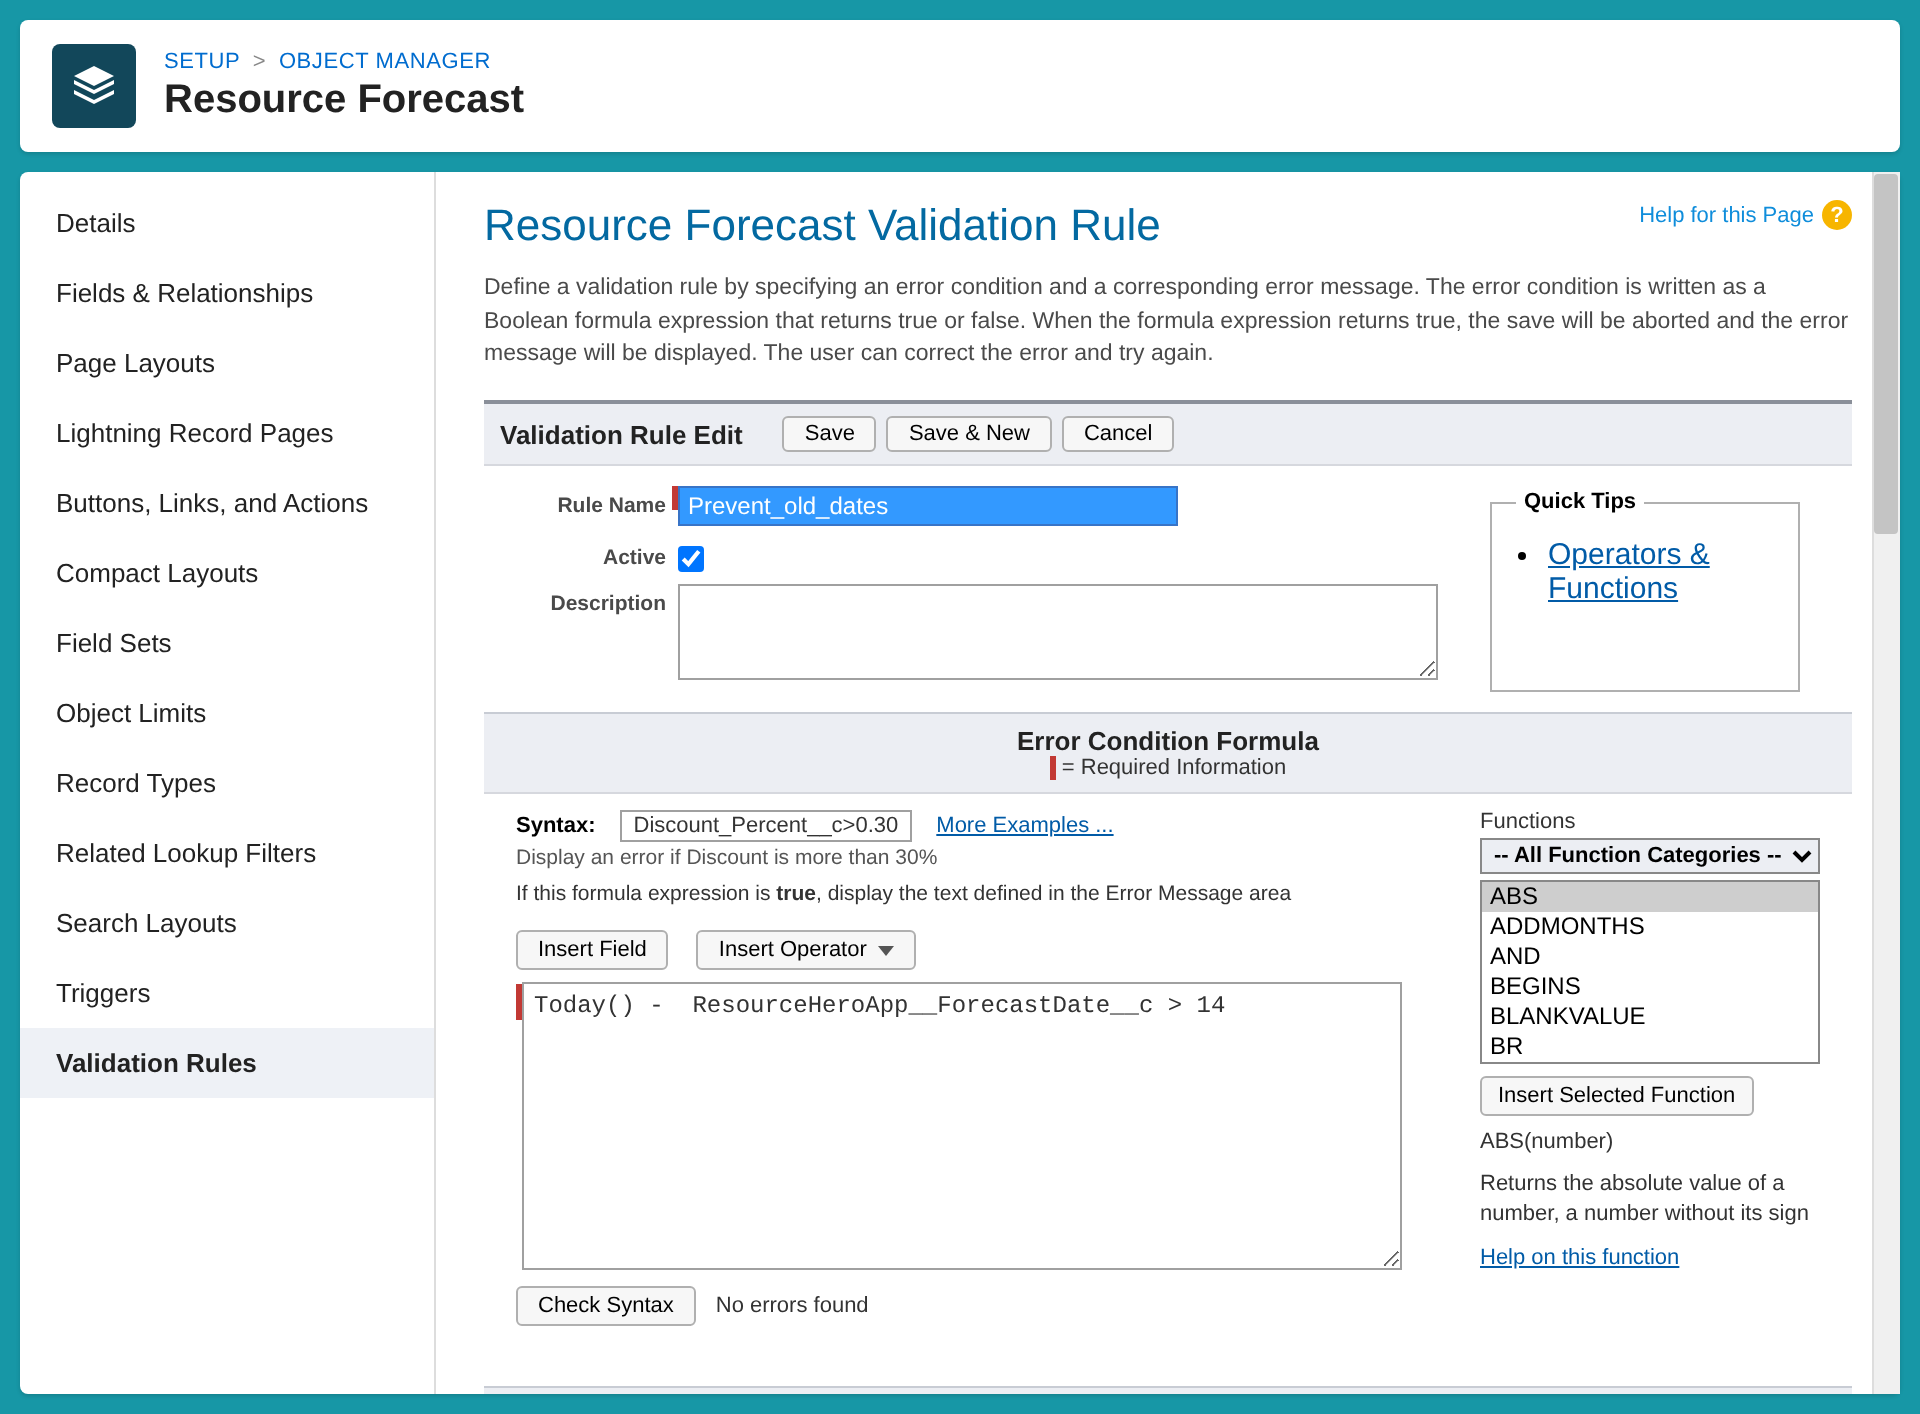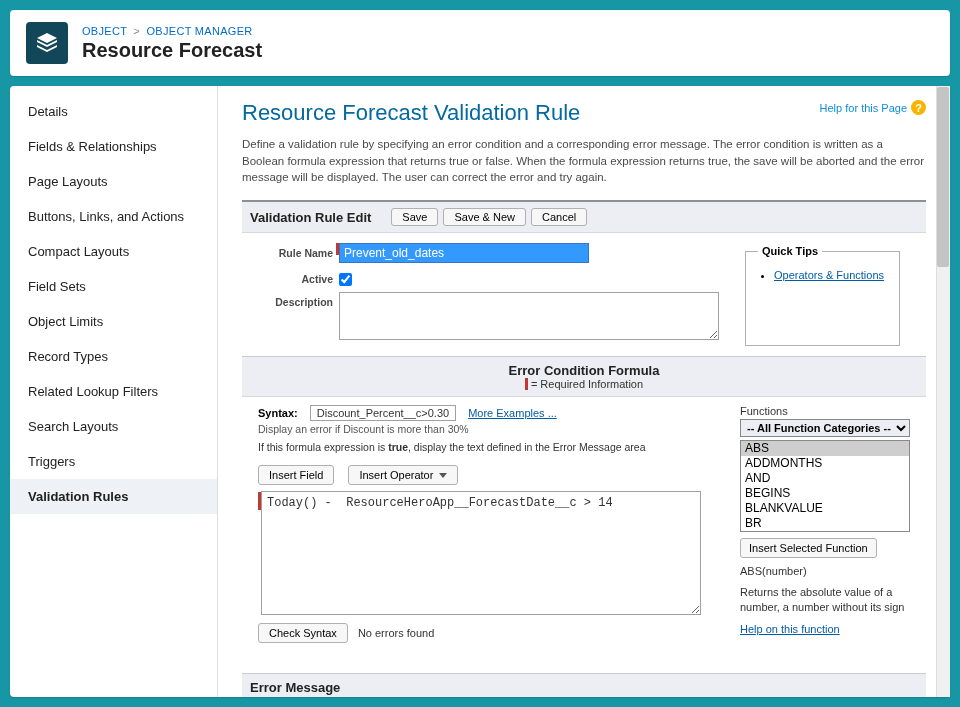--- a/index.html
+++ b/index.html
@@ -202,21 +202,21 @@
     font-size: 11px;
     font-weight: 700;
     padding: 0 4px;
     background: #fff;
   }
   .quick-tips ul {
     padding-left: 16px;
     margin-top: 4px;
   }
   .quick-tips li {
-    font-size: 11px;
+    font-size: 15px;
   }
   .quick-tips a {
     color: #015ba7;
     text-decoration: underline;
   }
   .section-header.sub {
     border-top: 1px solid #c8ccd4;
     flex-direction: column;
   }
   .formula-body {
@@ -271,21 +271,21 @@
     border-right: 4px solid transparent;
     border-top: 5px solid #555;
   }
   .formula-ta-wrap {
     display: flex;
     align-items: flex-start;
   }
   textarea.formula {
     border: 1px solid #a0a0a0;
     width: 440px;
-    height: 124px;
+    height: 144px;
     font-family: "Courier New", monospace;
     font-size: 12px;
     padding: 4px 5px;
     resize: both;
     color: #333;
   }
   .syntax-row {
     display: flex;
     align-items: center;
     gap: 10px;
@@ -376,33 +376,34 @@
 
 <div class="outer">
   <div class="card header-card">
     <div class="header-icon">
       <svg viewBox="0 0 24 24">
           <path d="M12 2L2 7l10 5 10-5-10-5zm0 12L2 9v2l10 5 10-5V9l-10 5zm0 5L2 14v2l10 5 10-5v-2l-10 5z"></path>
         </svg>
     </div>
     <div>
       <div class="breadcrumb">
-        <span>OBJECT</span>
+        <span>SETUP</span>
         <span class="sep">&gt;</span>
         <span>OBJECT MANAGER</span>
       </div>
       <div class="page-title">Resource Forecast</div>
     </div>
   </div>
 
   <div class="card main-card">
     <div class="sidebar">
       <div class="sidebar-item">Details</div>
       <div class="sidebar-item">Fields &amp; Relationships</div>
       <div class="sidebar-item">Page Layouts</div>
+      <div class="sidebar-item">Lightning Record Pages</div>
       <div class="sidebar-item">Buttons, Links, and Actions</div>
       <div class="sidebar-item">Compact Layouts</div>
       <div class="sidebar-item">Field Sets</div>
       <div class="sidebar-item">Object Limits</div>
       <div class="sidebar-item">Record Types</div>
       <div class="sidebar-item">Related Lookup Filters</div>
       <div class="sidebar-item">Search Layouts</div>
       <div class="sidebar-item">Triggers</div>
       <div class="sidebar-item active">Validation Rules</div>
     </div>

